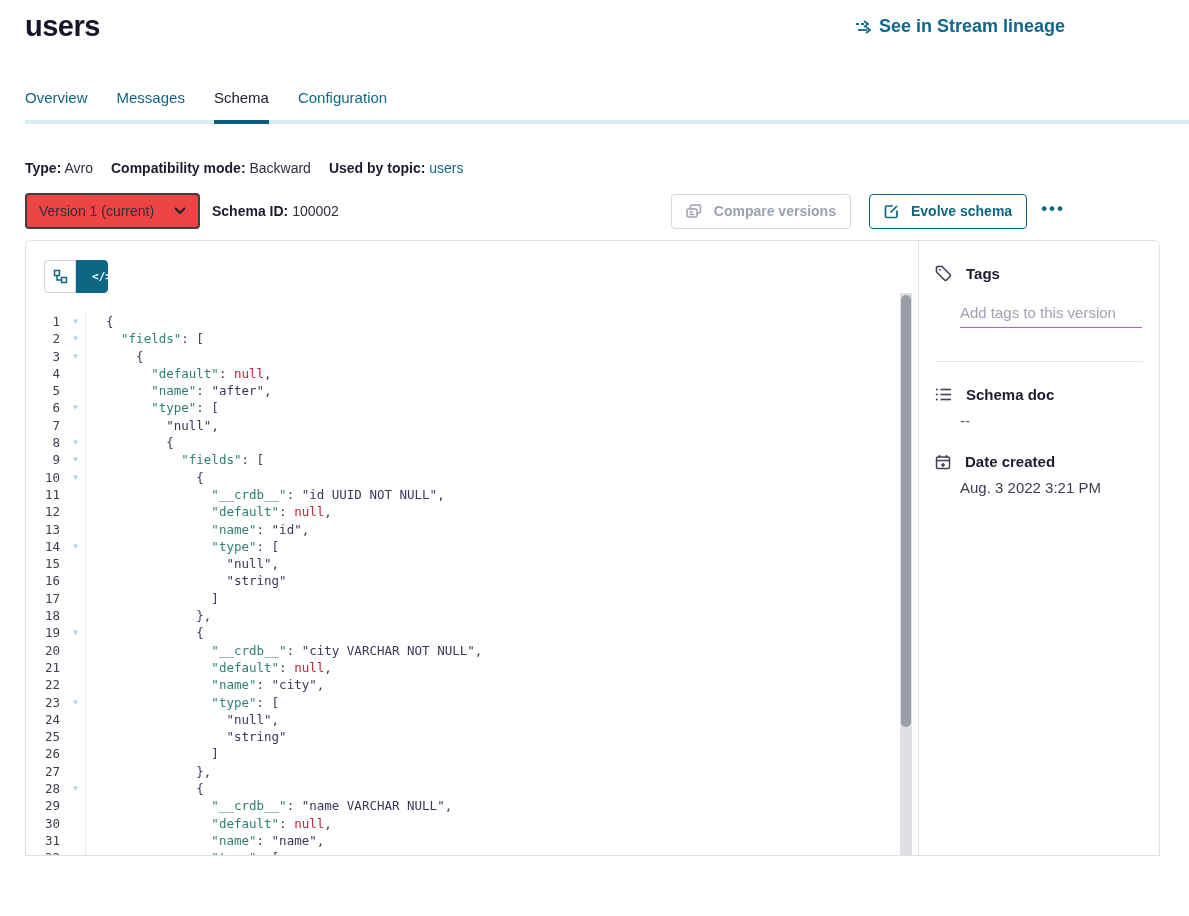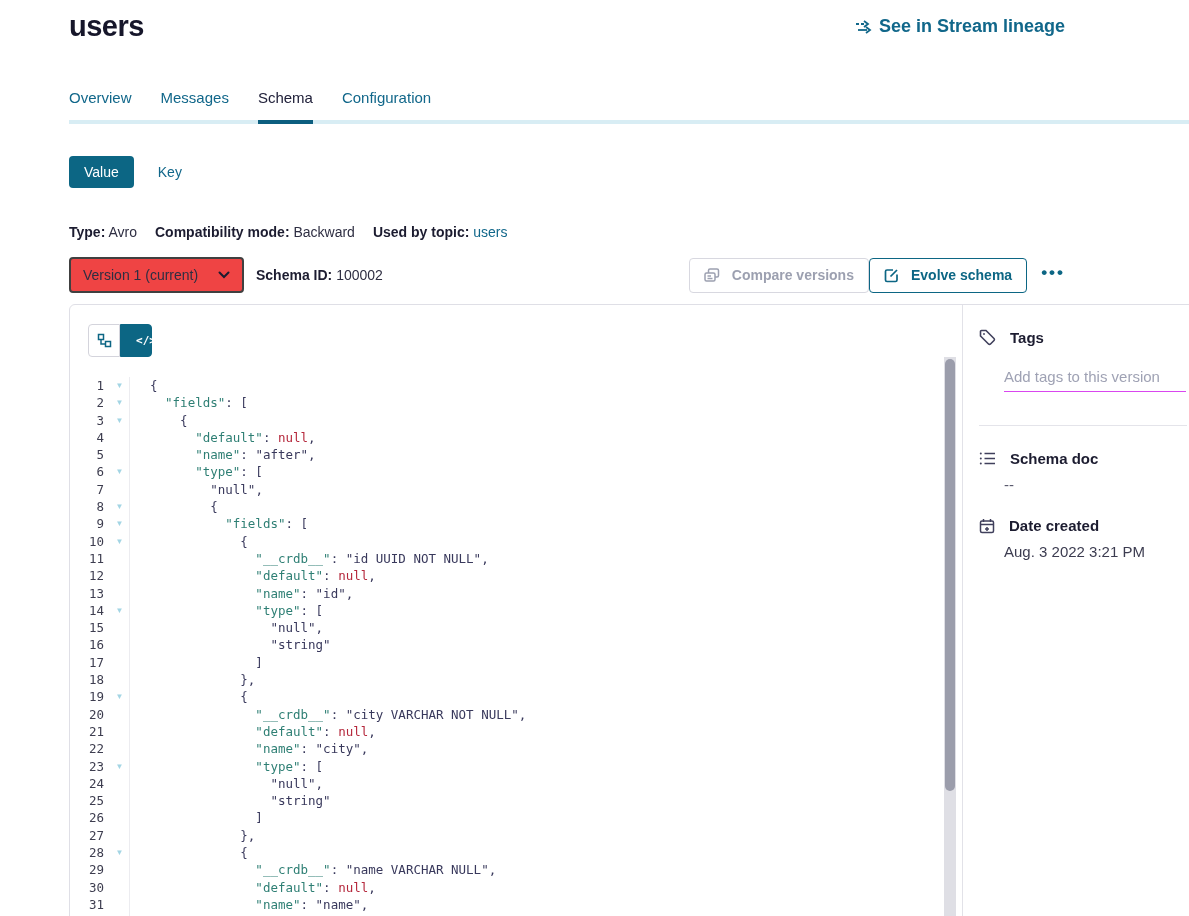--- a/index.html
+++ b/index.html
@@ -1,18 +1,18 @@
 <!DOCTYPE html>
 <html><head>
 <meta charset="utf-8">
 <style>
   * { margin:0; padding:0; box-sizing:border-box; }
   html,body { width:1189px; height:916px; background:#ffffff; overflow:hidden;
     font-family:"Liberation Sans", sans-serif; color:#1c1c30; }
-  .page { position:relative; width:1094px; height:916px;padding-left:44px; }
+  .page { position:relative; width:1094px; height:916px; }
 
   
   .header { display:flex; justify-content:space-between; align-items:flex-start;
     padding:10px 29px 0 25px; }
   .title { font-size:29px; font-weight:700; letter-spacing:-0.5px; color:#16162a; }
   .lineage-link { display:flex; align-items:center; gap:7px; margin-top:6px;
     color:#11678a; font-size:18px; font-weight:700; cursor:pointer; }
 
   
   .tabs { display:flex; margin:46px 0 0 25px; border-bottom:4px solid #d8edf4;
@@ -37,21 +37,21 @@
   .version-bar { display:flex; align-items:center; margin:17px 29px 0 25px; }
   .select { display:flex; align-items:center; justify-content:space-between;
     width:175px; height:36px; border:2px solid #404040; border-radius:4px;
     padding:0 12px; font-size:14px; color:#2e2e42; cursor:pointer; background:#ef4444; }
   .schema-id { margin-left:12px; font-size:14px; color:#2e2e42; }
   .schema-id b { font-weight:700; color:#1c1c30; }
   .vb-spacer { flex:1; }
   .btn { display:flex; align-items:center; gap:12px; height:35px; padding:0 14px;
     border-radius:4px; font-size:14px; background:#fff; cursor:pointer; }
   .btn-disabled { border:1px solid #d8d8e0; color:#9ca0b0; font-weight:600; }
-  .btn-outline { border:1px solid #0c6684; color:#0c6684; font-weight:700; }
+  .btn-outline { border:1px solid #0c6684; color:#0c6684; font-weight:700; margin-left:18px; }
   .ellipsis-btn { margin-left:14px; color:#0c6684; font-size:17px; font-weight:700;
     letter-spacing:2px; cursor:pointer; line-height:1; padding-bottom:6px; }
 
   
   .main { display:flex; margin:11px 0 0 25px; width:1135px; height:616px;
     border:1px solid #dfdfe6; border-radius:6px 6px 0 0; overflow:hidden; }
 
   
   .code-panel { position:relative; flex:1; padding-top:19px; overflow:hidden; }
   .view-toggle { display:flex; margin-left:18px; }
@@ -110,24 +110,20 @@
     </div>
   </div>
 
   <div class="tabs">
     <div class="tab">Overview</div>
     <div class="tab">Messages</div>
     <div class="tab active">Schema</div>
     <div class="tab">Configuration</div>
   </div>
 
-  <div class="vk-row">
-    <div class="vk-btn active">Value</div>
-    <div class="vk-link">Key</div>
-  </div>
 
   <div class="meta-row">
     <div class="meta-item">
       <b>Type:</b>
       <span>Avro</span>
     </div>
     <div class="meta-item">
       <b>Compatibility mode:</b>
       <span>Backward</span>
     </div>

